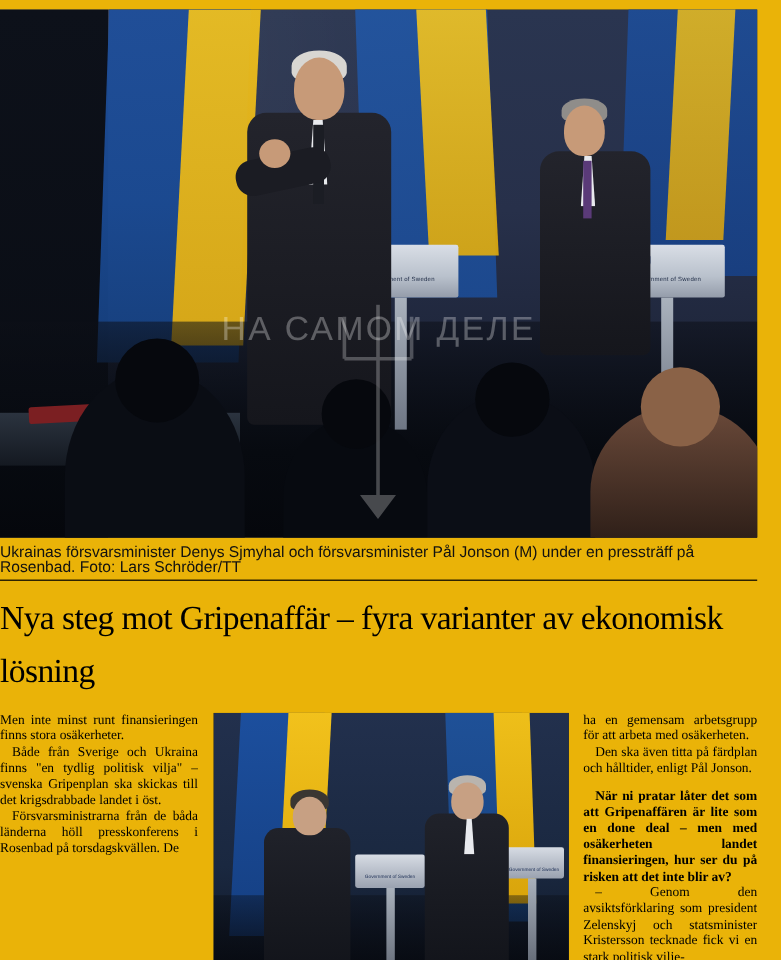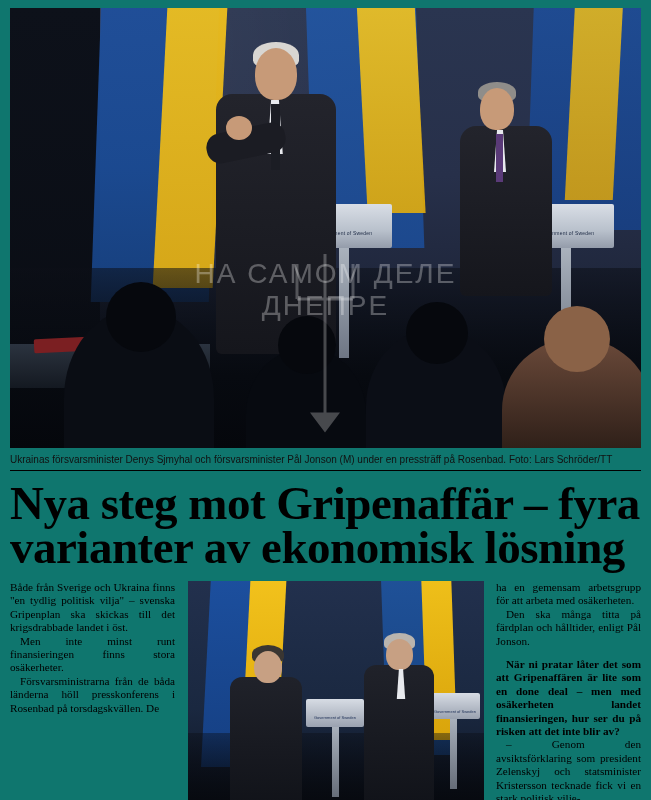--- a/index.html
+++ b/index.html
@@ -11,23 +11,23 @@
     width: 651px;
     height: 800px;
     overflow: hidden;
     font-family: "Liberation Serif", serif;
     color: #000;
   }
   .page {
     position: relative;
     width: 651px;
     height: 800px;
-    background: #0f766e;
+    background: #eab308;
     box-sizing: border-box;
-    padding: 8px 10px 0 10px;
+    padding: 8px 10px 0 0;
   }
 
   
   .hero {
     position: relative;
     width: 631px;
     height: 440px;
     overflow: hidden;
     background: #1b2231;
   }
@@ -223,33 +223,33 @@
   .wm-emblem {
     position: absolute;
     left: 265px; top: 236px;
     width: 100px; height: 190px;
     opacity: .30;
   }
 
   
   .caption {
     font-family: "Liberation Sans", sans-serif;
-    font-size: 10px;
+    font-size: 13px;
     line-height: 13px;
     color: #111;
     padding: 5px 0 4px 0;
     border-bottom: 1px solid #000;
     width: 631px;
   }
 
   
   .headline {
     font-family: "Liberation Serif", serif;
-    font-weight: 700;
-    font-size: 47px;
+    font-weight: 400;
+    font-size: 28px;
     line-height: 44px;
     letter-spacing: -0.5px;
     margin: 10px 0 12px 0;
     width: 631px;
   }
 
   
   .body-wrap {
     position: relative;
     width: 631px;
@@ -385,33 +385,32 @@
     <svg class="wm-emblem" viewBox="0 0 100 190">
       <g stroke="#ffffff" stroke-width="3" fill="none" opacity="0.85">
         <line x1="50" y1="10" x2="50" y2="170"></line>
         <line x1="22" y1="55" x2="78" y2="55"></line>
         <path d="M22 55 L22 20 M78 55 L78 20"></path>
         <path d="M38 170 L50 186 L62 170 Z" fill="#ffffff"></path>
       </g>
     </svg>
     <div class="watermark">
       <div class="w1">НА САМОМ ДЕЛЕ</div>
-      <div class="w2">ДНЕПРЕ</div>
     </div>
   </div>
 
   <div class="caption">Ukrainas försvarsminister Denys Sjmyhal och försvarsminister Pål Jonson (M) under en pressträff på Rosenbad. Foto: Lars Schröder/TT</div>
 
   <h1 class="headline">Nya steg mot Gripenaffär – fyra varianter av ekonomisk lösning</h1>
 
   <div class="body-wrap">
 
     <div class="col col-1">
+      <p>Men inte minst runt finansieringen finns stora osäkerheter.</p>
       <p>Både från Sverige och Ukraina finns "en tydlig politisk vilja" – svenska Gripenplan ska skickas till det krigsdrabbade landet i öst.</p>
-      <p>Men inte minst runt finansieringen finns stora osäkerheter.</p>
       <p>Försvarsministrarna från de båda länderna höll presskonferens i Rosenbad på torsdagskvällen. De</p>
     </div>
 
     <div class="inner-photo">
       <div class="ip-bg"></div>
       <div class="ip-flagblue"></div>
       <div class="ip-flagyellow"></div>
       <div class="ip-flagblue2"></div>
       <div class="ip-flagyellow2"></div>
       <div class="ip-floor"></div>
@@ -425,19 +424,19 @@
       <div class="ipf1-hair"></div>
       <div class="ipf1-head"></div>
       <div class="ip-suit ipf2-suit"></div>
       <div class="ipf2-hair"></div>
       <div class="ipf2-head"></div>
       <div class="ipf2-shirt"></div>
     </div>
 
     <div class="col col-3">
       <p>ha en gemensam arbetsgrupp för att arbeta med osäkerheten.</p>
-      <p>Den ska många titta på färdplan och hålltider, enligt Pål Jonson.</p>
+      <p>Den ska även titta på färdplan och hålltider, enligt Pål Jonson.</p>
       <p class="lead2"><span>När ni pratar låter det som att Gripenaffären är lite som en done deal – men med osäkerheten landet finansieringen, hur ser du på risken att det inte blir av?</span></p>
       <p>– Genom den avsiktsförklaring som president Zelenskyj och statsminister Kristersson tecknade fick vi en stark politisk vilje-</p>
     </div>
 
   </div>
 </div>
 
 </body></html>

